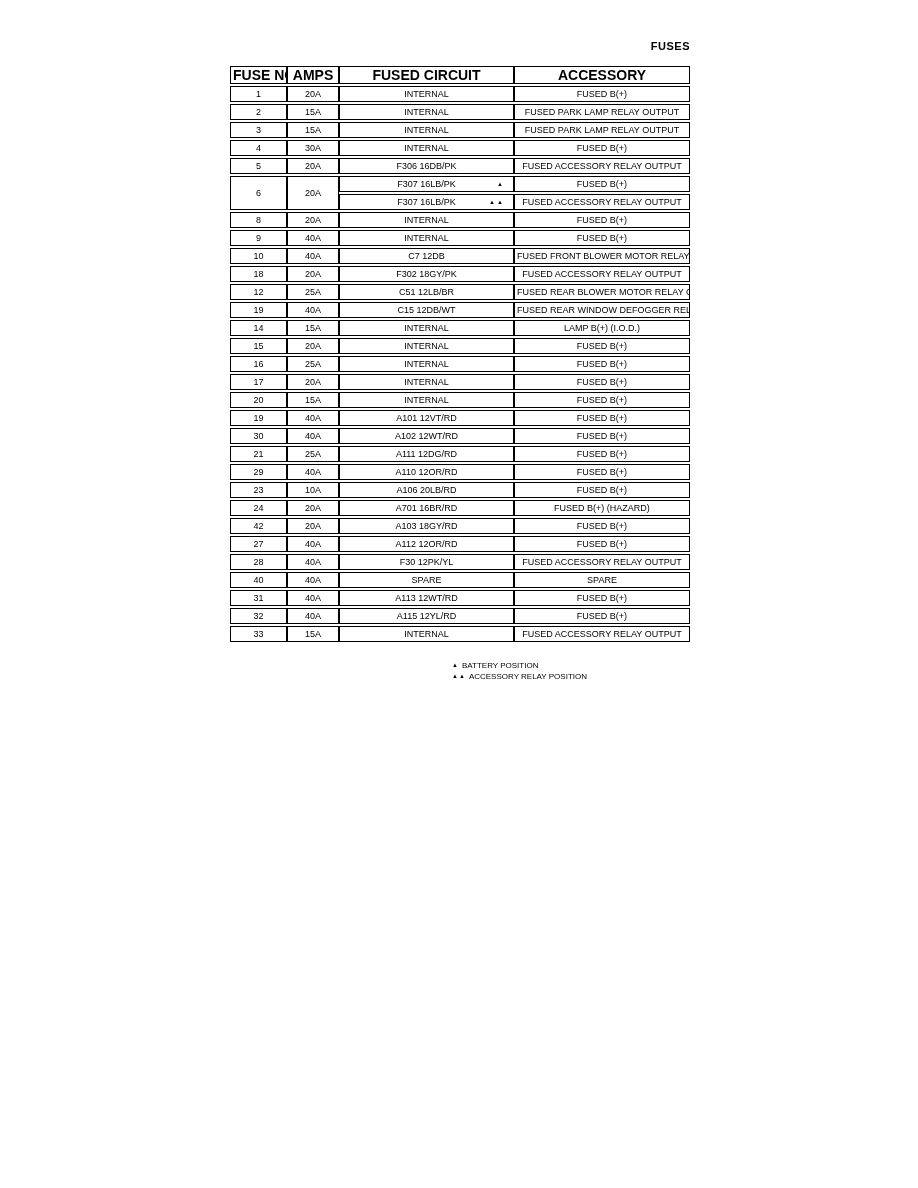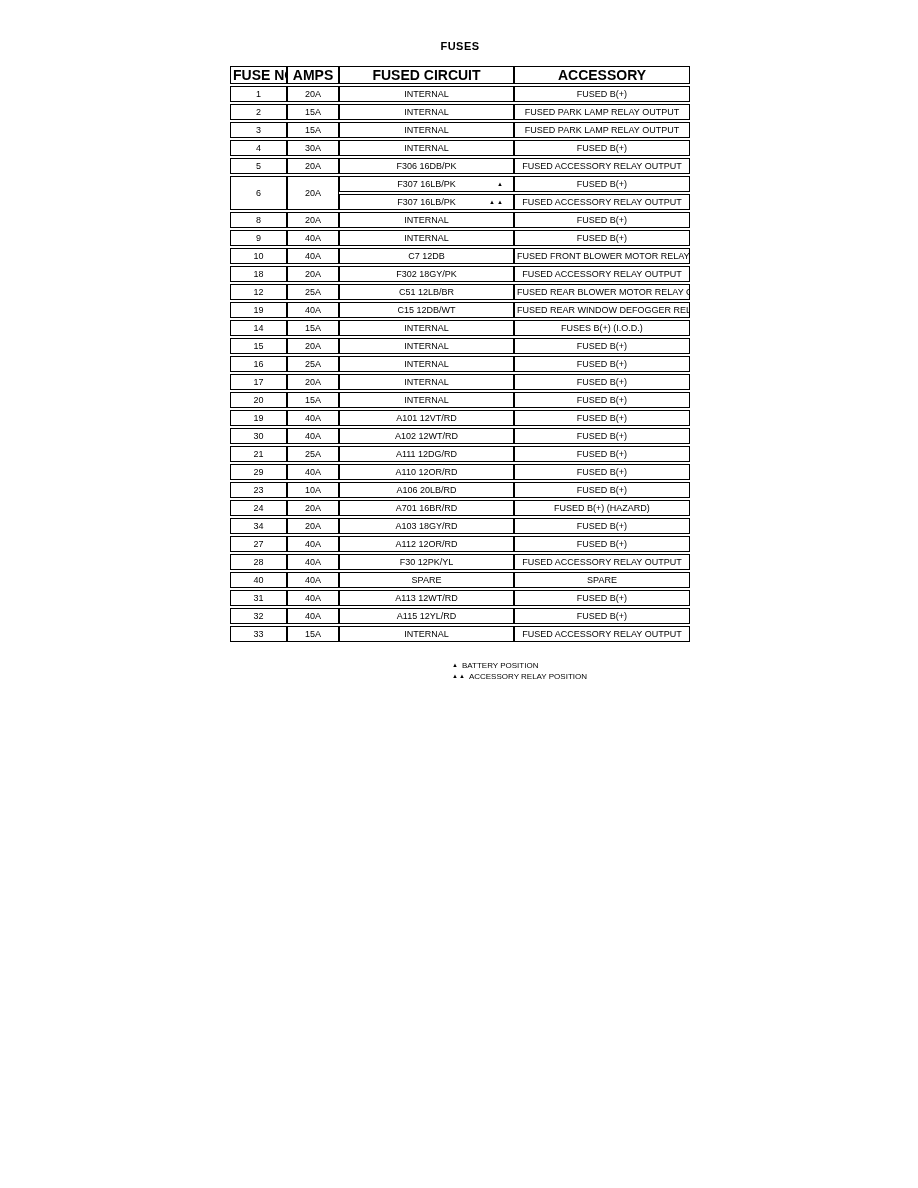--- a/index.html
+++ b/index.html
@@ -14,21 +14,21 @@
     width: 918px;
     height: 1188px;
     background: #ffffff;
     overflow: hidden;
   }
   .title {
     position: absolute;
     top: 40px;
     left: 230px;
     width: 460px;
-    text-align: center;
+    text-align: right;
     font-size: 11px;
     font-weight: bold;
     letter-spacing: 0.5px;
   }
   table.fuse-table {
     position: absolute;
     top: 64px;
     left: 230px;
     width: 460px;
     border-collapse: separate;
@@ -174,21 +174,21 @@
         <tr>
           <td>19</td>
           <td>40A</td>
           <td>C15 12DB/WT</td>
           <td>FUSED REAR WINDOW DEFOGGER RELAY OUTPUT</td>
         </tr>
         <tr>
           <td>14</td>
           <td>15A</td>
           <td>INTERNAL</td>
-          <td>FUSES B(+) (I.O.D.)</td>
+          <td>LAMP B(+) (I.O.D.)</td>
         </tr>
         <tr>
           <td>15</td>
           <td>20A</td>
           <td>INTERNAL</td>
           <td>FUSED B(+)</td>
         </tr>
         <tr>
           <td>16</td>
           <td>25A</td>
@@ -237,21 +237,21 @@
           <td>A106 20LB/RD</td>
           <td>FUSED B(+)</td>
         </tr>
         <tr>
           <td>24</td>
           <td>20A</td>
           <td>A701 16BR/RD</td>
           <td>FUSED B(+) (HAZARD)</td>
         </tr>
         <tr>
-          <td>34</td>
+          <td>42</td>
           <td>20A</td>
           <td>A103 18GY/RD</td>
           <td>FUSED B(+)</td>
         </tr>
         <tr>
           <td>27</td>
           <td>40A</td>
           <td>A112 12OR/RD</td>
           <td>FUSED B(+)</td>
         </tr>

